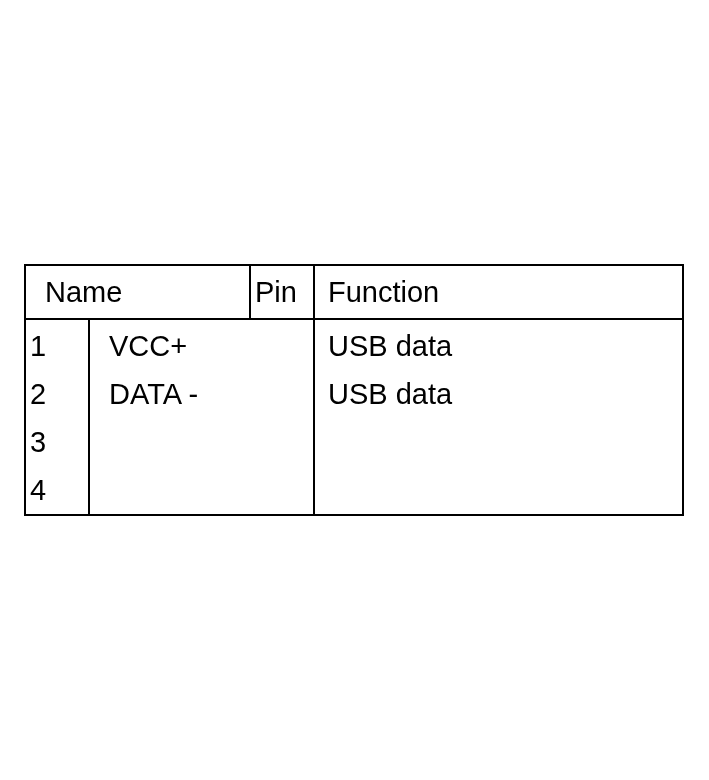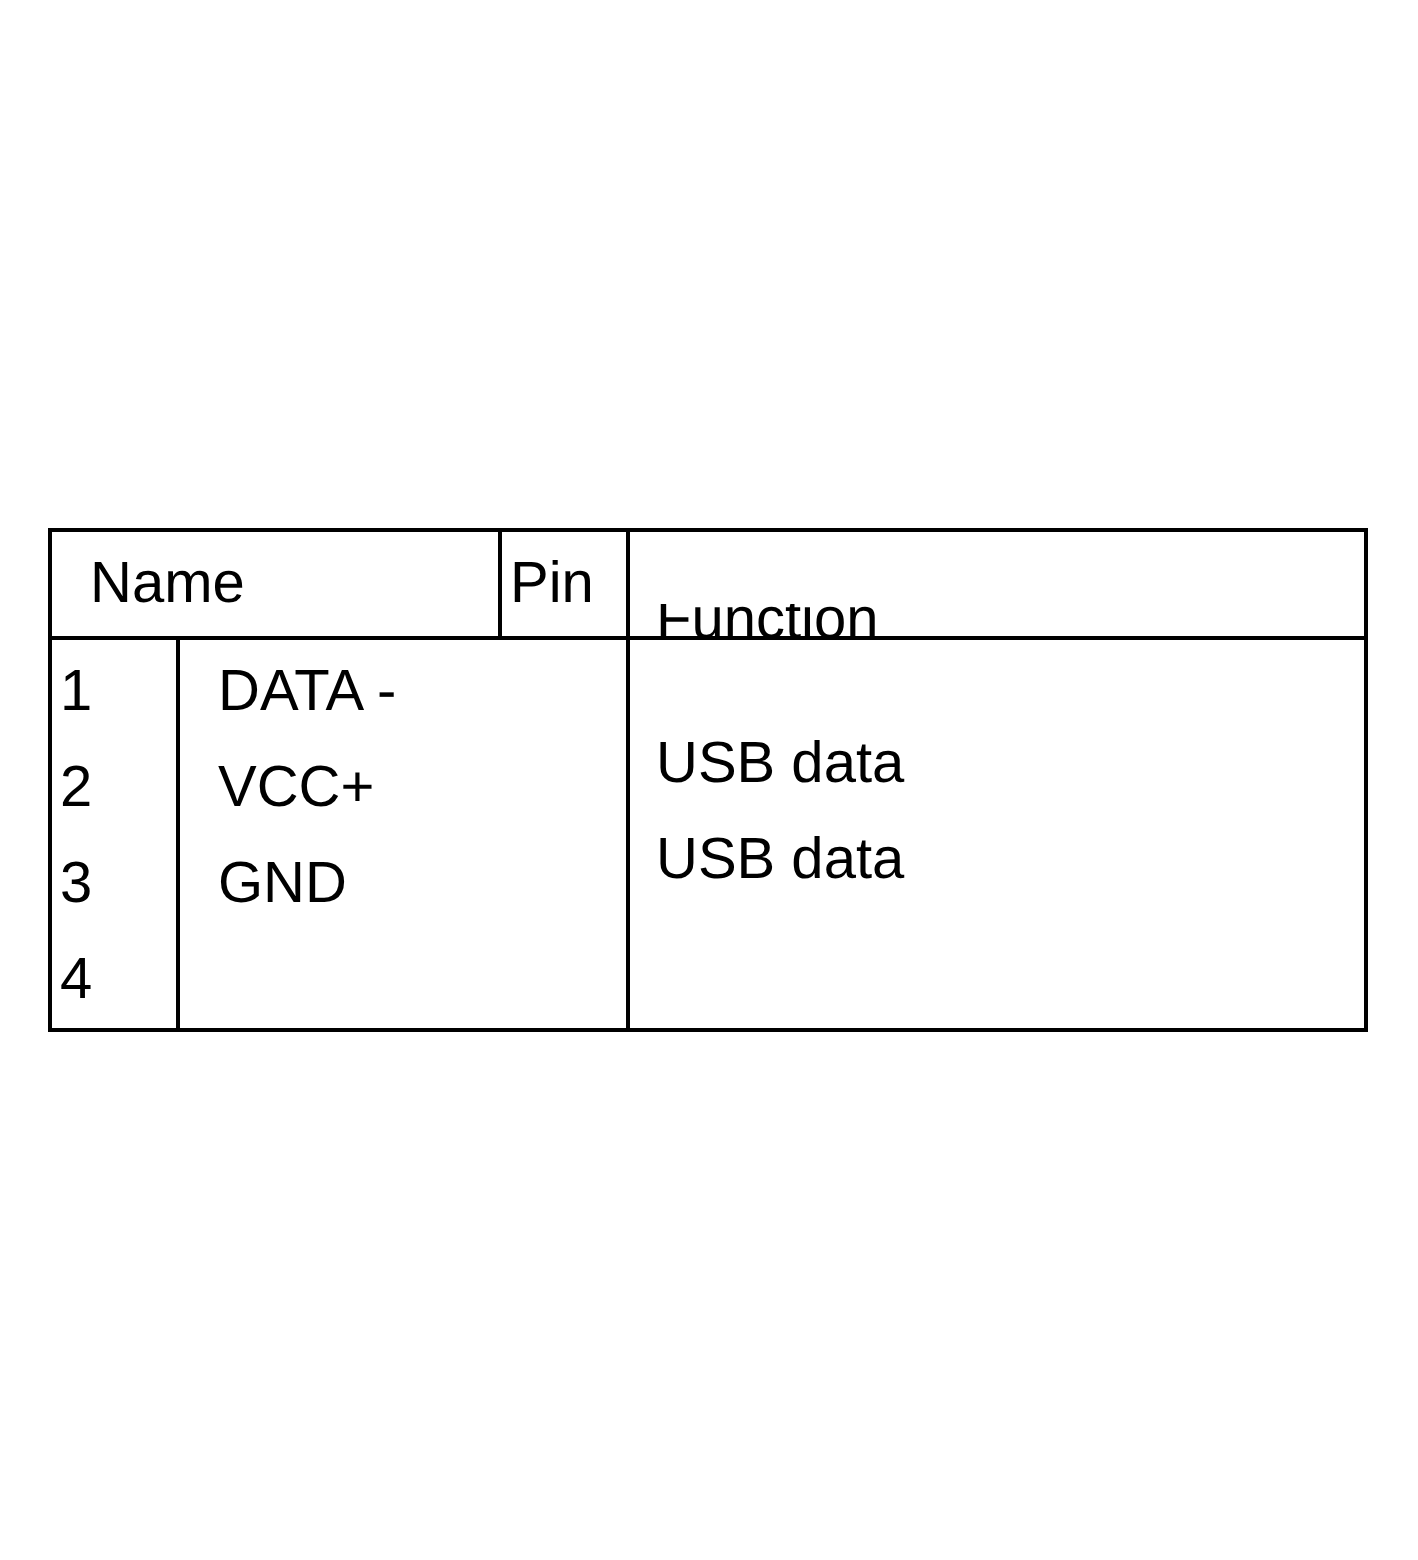--- a/index.html
+++ b/index.html
@@ -57,21 +57,20 @@
   }
   .col-name {
     width: 225px;
     flex: 0 0 225px;
     border-right: 2px solid #000000;
     padding-left: 19px;
   }
   .col-function {
     flex: 1 1 auto;
     padding-left: 13px;
-    margin-top: 36px;
   }
   .trow.header .cell {
     display: flex;
     align-items: center;
     line-height: normal;
   }
   .trow.body .cell {
     padding-top: 2px;
   }
   .line {
@@ -92,23 +91,22 @@
     </div>
 
     <div class="trow body">
       <div class="cell col-pin">
         <div class="line">1</div>
         <div class="line">2</div>
         <div class="line">3</div>
         <div class="line">4</div>
       </div>
       <div class="cell col-name">
+        <div class="line">VCC+</div>
         <div class="line">DATA -</div>
-        <div class="line">VCC+</div>
-        <div class="line">GND</div>
       </div>
       <div class="cell col-function">
         <div class="line">USB data</div>
         <div class="line">USB data</div>
       </div>
     </div>
 
   </div>
 </div>
 

